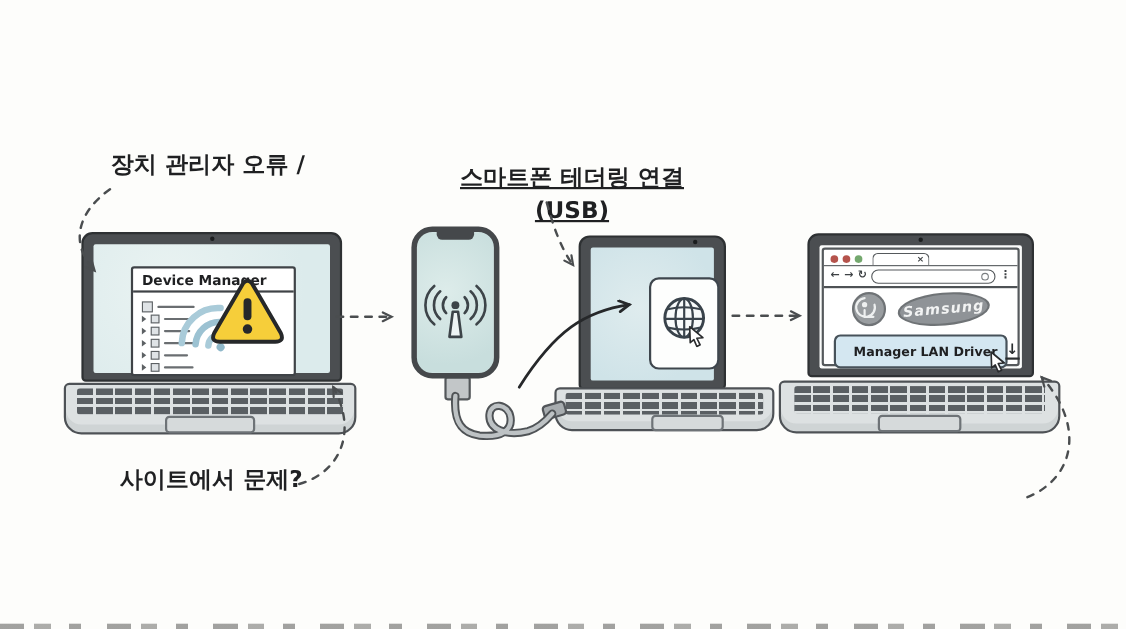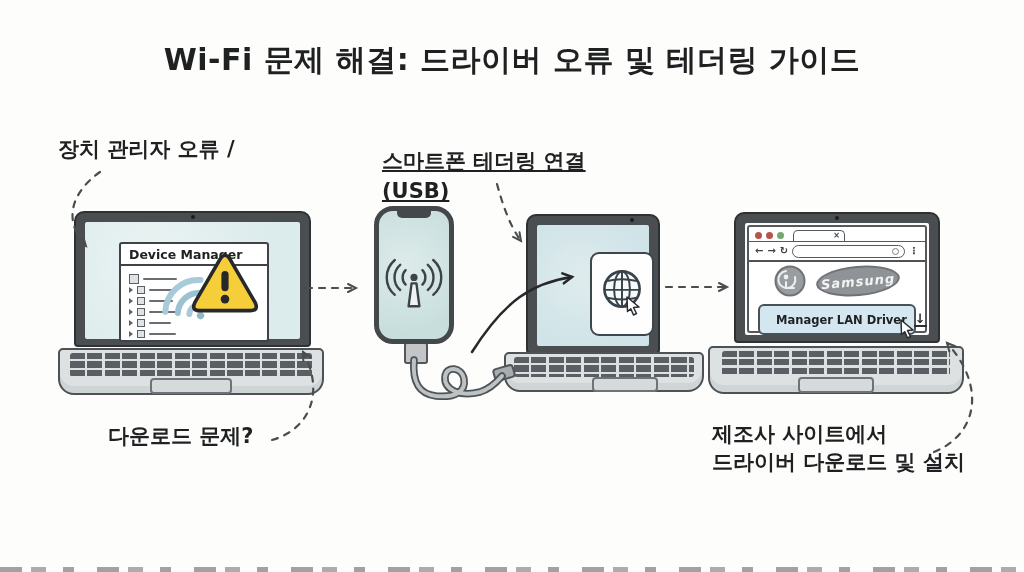--- a/index.html
+++ b/index.html
@@ -2,21 +2,21 @@
 <html><head>
 <meta charset="utf-8">
 <style>
   html,body{margin:0;padding:0;background:#ffffff;}
   .canvas{position:relative;width:1024px;height:572px;background:#fdfdfb;overflow:hidden;
           font-family:"DejaVu Sans", sans-serif;color:#1f2022;}
   .hand{font-weight:700;color:#1f2022;}
 
   
   .title{position:absolute;left:0;top:40px;width:100%;text-align:center;font-size:30px;letter-spacing:.5px;}
-  .caption{position:absolute;font-size:21px;line-height:1.45;}
+  .caption{position:absolute;text-align:center;font-size:21px;line-height:1.45;}
   #cap-left{left:58px;top:134px;width:262px;}
   #cap-mid{left:382px;top:146px;width:276px;text-decoration:underline;}
   #cap-q{left:108px;top:421px;width:168px;}
   #cap-right{left:712px;top:420px;width:268px;line-height:1.35;}
 
   
   .screen{position:absolute;background:#4b4e51;border:2px solid #2e3133;border-radius:10px 10px 4px 4px;box-sizing:border-box;}
   .screen .inner{position:absolute;left:9px;right:9px;top:9px;bottom:6px;border-radius:2px;overflow:visible;}
   .cam{position:absolute;top:2px;left:50%;transform:translateX(-50%);width:4px;height:4px;border-radius:50%;background:#1b1d1e;}
   .base{position:absolute;background:#dde1e2;border:2.5px solid #4e5256;border-radius:5px 5px 16px 16px;box-sizing:border-box;
@@ -85,31 +85,26 @@
   .arrows{position:absolute;left:0;top:0;z-index:6;pointer-events:none;}
 
   .bottom-crop{position:absolute;left:0;right:0;bottom:0;height:5px;opacity:.55;
     background:repeating-linear-gradient(90deg,#575755 0 22px,transparent 22px 31px,#6b6b68 31px 46px,transparent 46px 63px,#575755 63px 74px,transparent 74px 97px);}
 </style>
 </head>
 <body>
 
 <div class="canvas">
 
-  <div class="title hand">Wi-Fi 문제 해결: 드라이버 오류 및 테더링 가이드</div>
 
   <div class="caption hand" id="cap-left">
     <span>장치 관리자 오류 /</span><br>
   </div>
   <div class="caption hand" id="cap-mid">스마트폰 테더링 연결 (USB)</div>
-  <div class="caption hand" id="cap-q">다운로드 문제?</div>
-  <div class="caption hand" id="cap-right">
-    <span>제조사 사이트에서</span><br>
-    <span>드라이버 다운로드 및 설치</span>
-  </div>
+  <div class="caption hand" id="cap-q">사이트에서 문제?</div>
 
   <div class="screen" id="scr-left" style="left:74px;top:211px;width:237px;height:136px;">
     <div class="cam"></div>
     <div class="inner">
       <div class="dm-win">
         <div class="dm-title">Device Manager</div>
         <div class="dm-tree">
           <div class="tree-row">
               <span class="tbox big"></span>
               <span class="tline" style="width:34px"></span>

